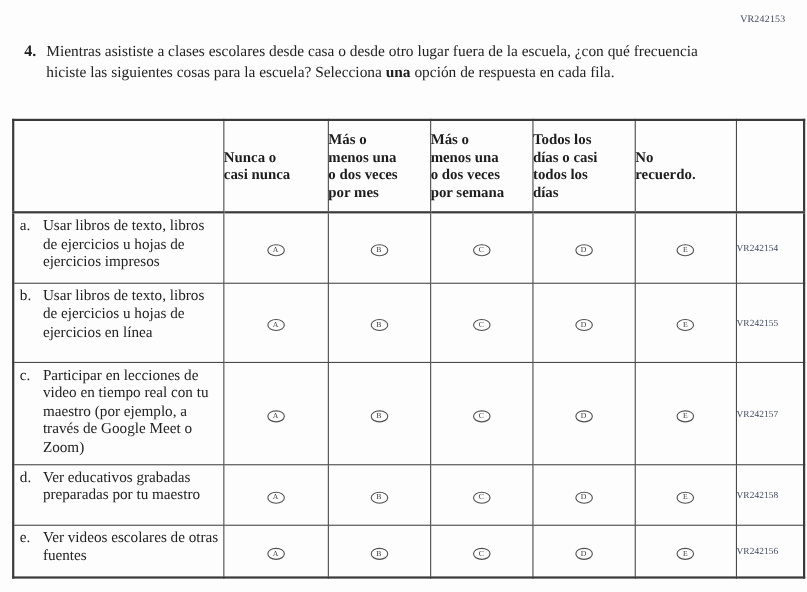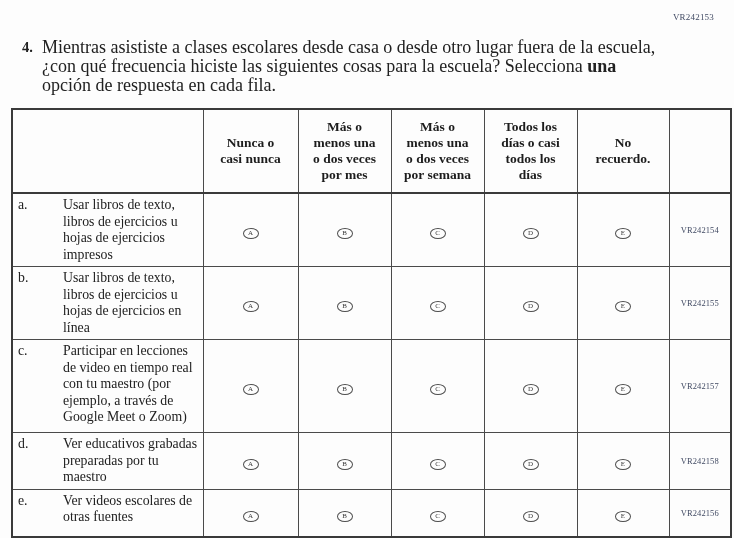--- a/index.html
+++ b/index.html
@@ -33,21 +33,21 @@
     display: flex;
   }
   .qnum {
     font-weight: bold;
     font-size: 14.5px;
     width: 20px;
     flex: none;
     line-height: 19px;
   }
   .qtext {
-    font-size: 18px;
+    font-size: 14px;
     line-height: 19px;
     width: 618px;
   }
   .qtext b { font-weight: bold; }
 
   table.response {
     position: absolute;
     left: 11px;
     top: 108px;
     width: 719px;
@@ -60,60 +60,58 @@
     background: #fdfdfd;
   }
   table.response {
     border: 2px solid #3a3a3a;
   }
   table.response thead th {
     border-bottom: 2px solid #3a3a3a;
     font-size: 13.5px;
     font-weight: bold;
     line-height: 16px;
-    text-align: center;
+    text-align: left;
     vertical-align: middle;
     color: #1d1d1d;
   }
   td.label-cell {
     vertical-align: top;
   }
   .labwrap {
     display: flex;
     padding: 3px 4px 3px 5px;
     font-size: 13.8px;
     line-height: 16.5px;
   }
   .row-letter {
     flex: none;
     width: 21px;
   }
   .row-label {
     flex: 1;
-    margin-left: 24px;
   }
   td.bubble-cell {
     text-align: center;
     vertical-align: middle;
   }
   .oval {
     display: inline-block;
     width: 14px;
     height: 9px;
     border: 1px solid #4e4e4e;
     border-radius: 50%;
     font-size: 7px;
     line-height: 9px;
     text-align: center;
     color: #3a3a3a;
     font-family: "Liberation Serif", serif;
     background: #fdfdfd;
   }
   td.code-cell {
-    text-align: center;
     vertical-align: middle;
     font-size: 8.5px;
     color: #414a63;
     letter-spacing: 0.1px;
   }
 </style>
 </head>
 <body>
 
 <div class="page">

